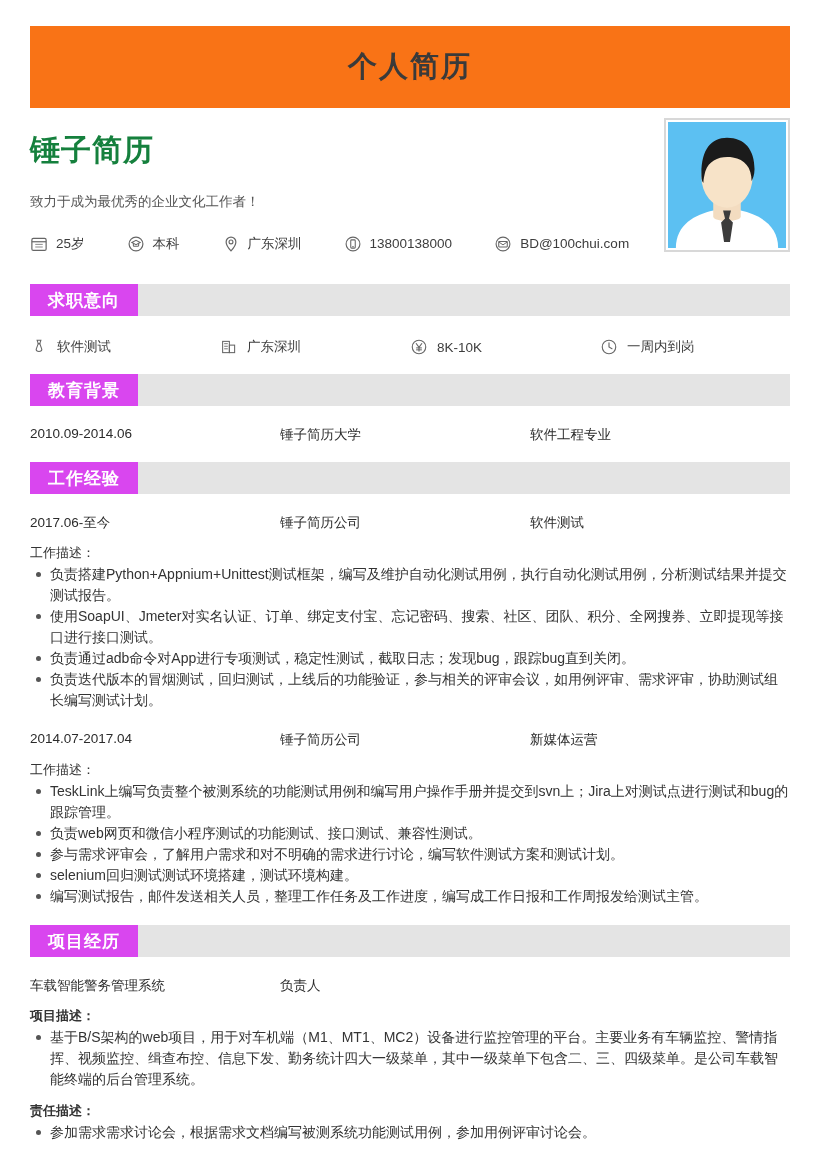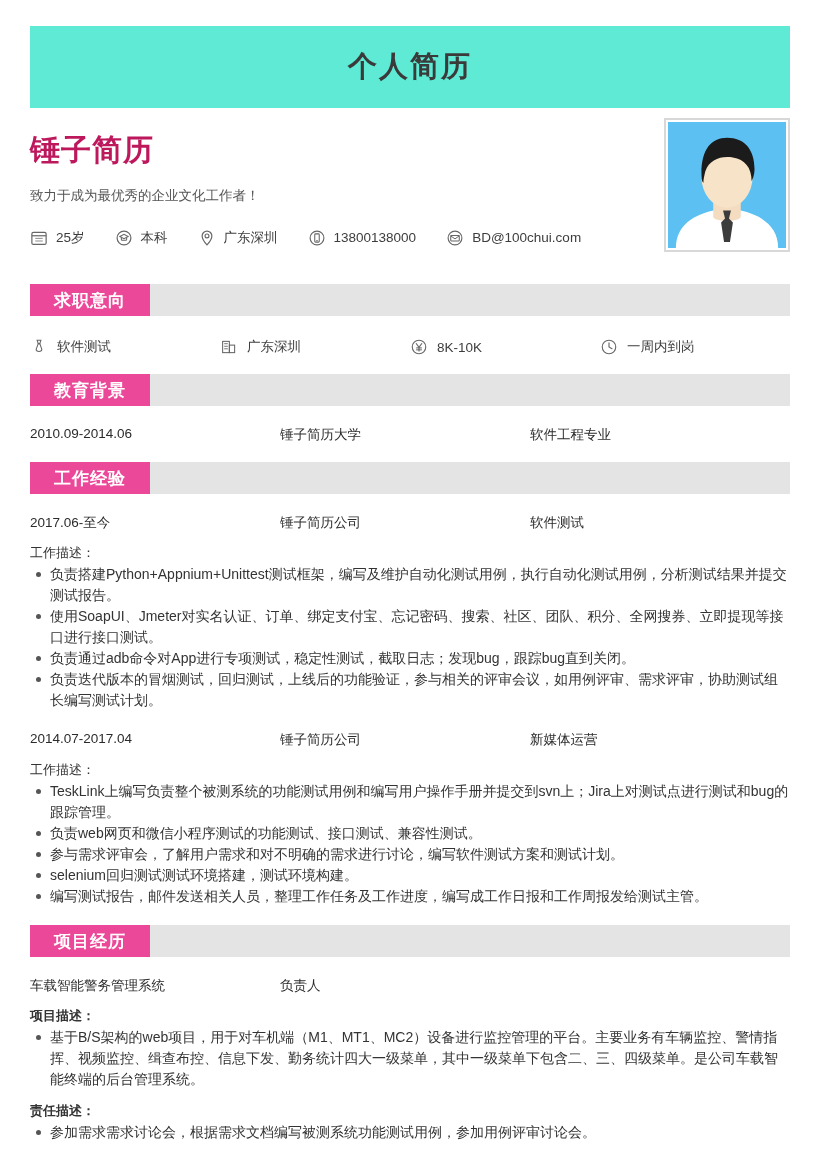--- a/index.html
+++ b/index.html
@@ -20,21 +20,21 @@
     width: 820px;
     height: 1160px;
     box-sizing: border-box;
     padding: 0 30px;
   }
 
   
   .title-banner {
     margin-top: 26px;
     height: 82px;
-    background: #5eead4;
+    background: #f97316;
     display: flex;
     align-items: center;
     justify-content: center;
   }
   .title-banner h1 {
     margin: 0;
     font-size: 29px;
     font-weight: bold;
     letter-spacing: 2px;
     color: #3a3a3a;
@@ -43,33 +43,33 @@
   
   .identity {
     position: relative;
     padding-top: 22px;
     height: 158px;
     box-sizing: border-box;
   }
   .name {
     font-size: 30px;
     font-weight: bold;
-    color: #be185d;
+    color: #15803d;
     letter-spacing: 1px;
-    margin: 0 0 16px 0;
+    margin: 0 0 22px 0;
   }
   .tagline {
     font-size: 13.5px;
     color: #555555;
     margin: 0 0 24px 0;
   }
   .contact-row {
     display: flex;
     align-items: center;
-    gap: 4px;
+    gap: 16px;
     font-size: 13.5px;
     color: #3d3d3d;
   }
   .contact-item {
     display: flex;
     align-items: center;
     margin-right: 26px;
     white-space: nowrap;
   }
   .contact-item .ic {
@@ -97,28 +97,28 @@
 
   
   .section-head {
     display: flex;
     align-items: stretch;
     height: 32px;
     background: #e4e4e4;
     margin-top: 18px;
   }
   .section-head .tag {
-    background: #ec4899;
+    background: #d946ef;
     color: #ffffff;
     font-size: 17px;
     font-weight: bold;
     letter-spacing: 1px;
     display: flex;
     align-items: center;
-    padding: 0 24px;
+    padding: 0 18px;
   }
   .section-head .fill { flex: 1; }
 
   
   .intent-row {
     display: flex;
     align-items: center;
     margin-top: 22px;
     font-size: 13.5px;
     color: #3d3d3d;

